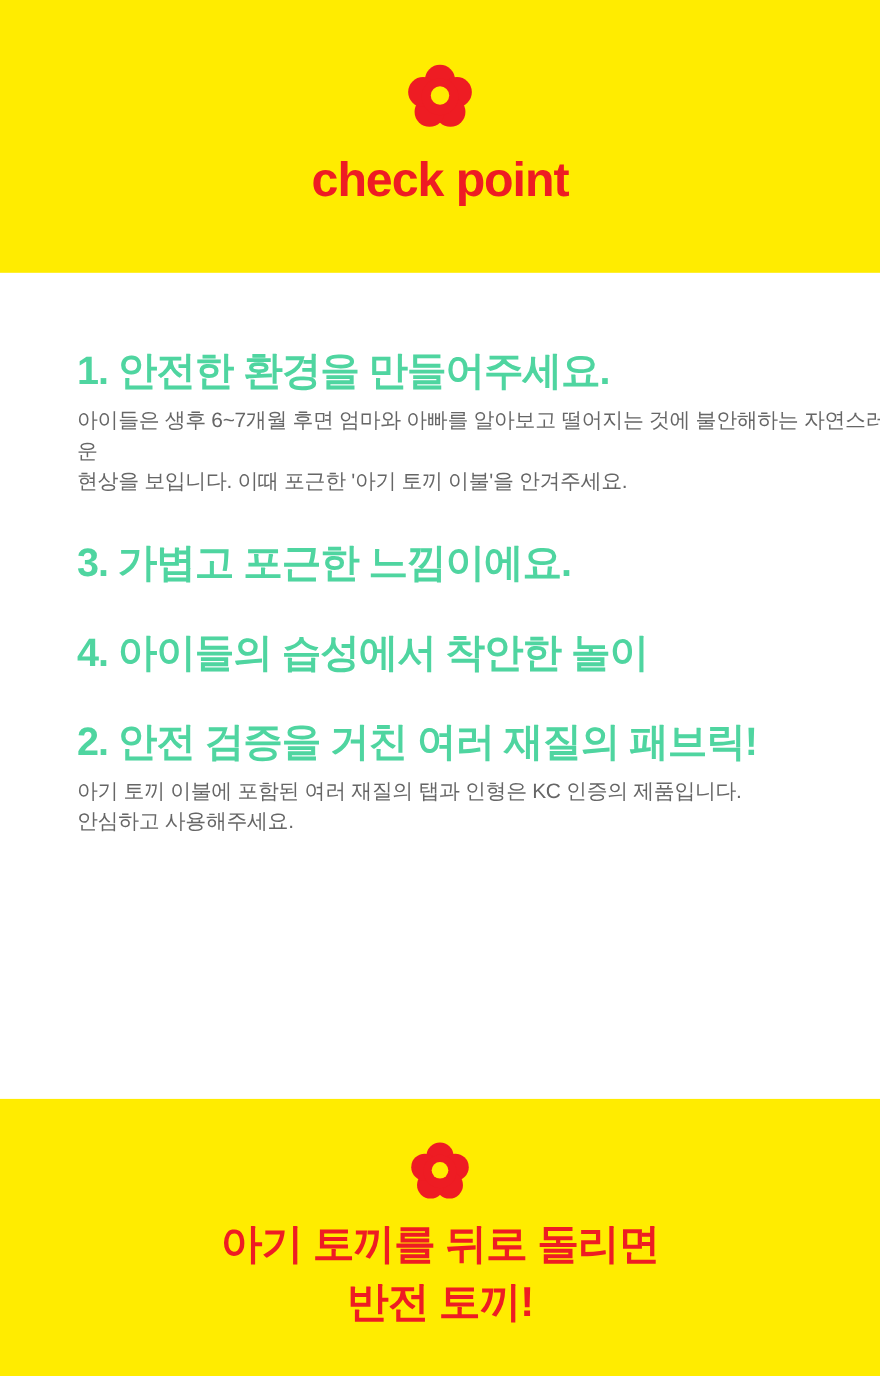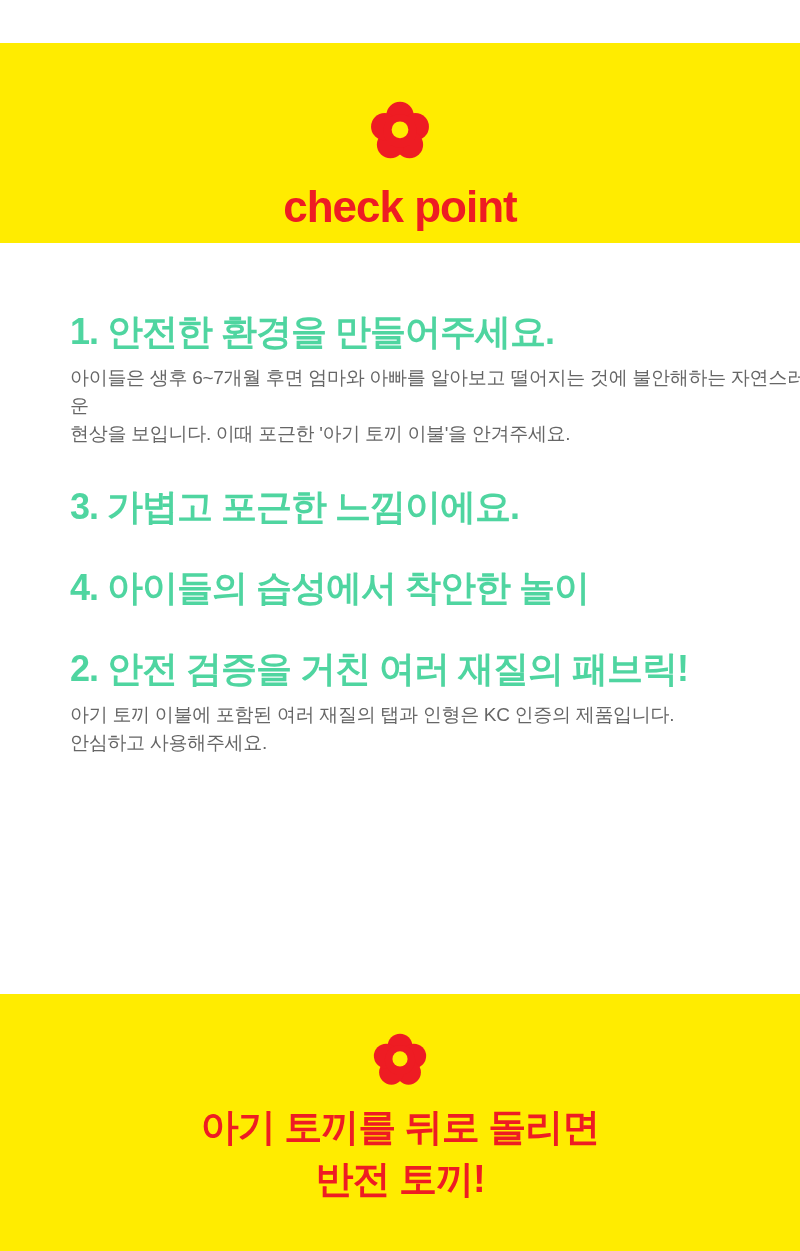--- a/index.html
+++ b/index.html
@@ -15,21 +15,21 @@
     overflow: hidden;
     background: #ffffff;
   }
   
   .band {
     position: relative;
     width: 100%;
     background: #ffec00;
     text-align: center;
   }
-  .band.header { height: 200px; margin-top: 43px; }
+  .band.header { height: 248px; }
   .band.footer { height: 324px; }
   .flower {
     display: block;
     margin: 0 auto;
   }
   .header .flower { padding-top: 56px; }
   .footer .flower { padding-top: 37px; }
   .check-title {
     margin-top: 22px;
     font-size: 44px;

